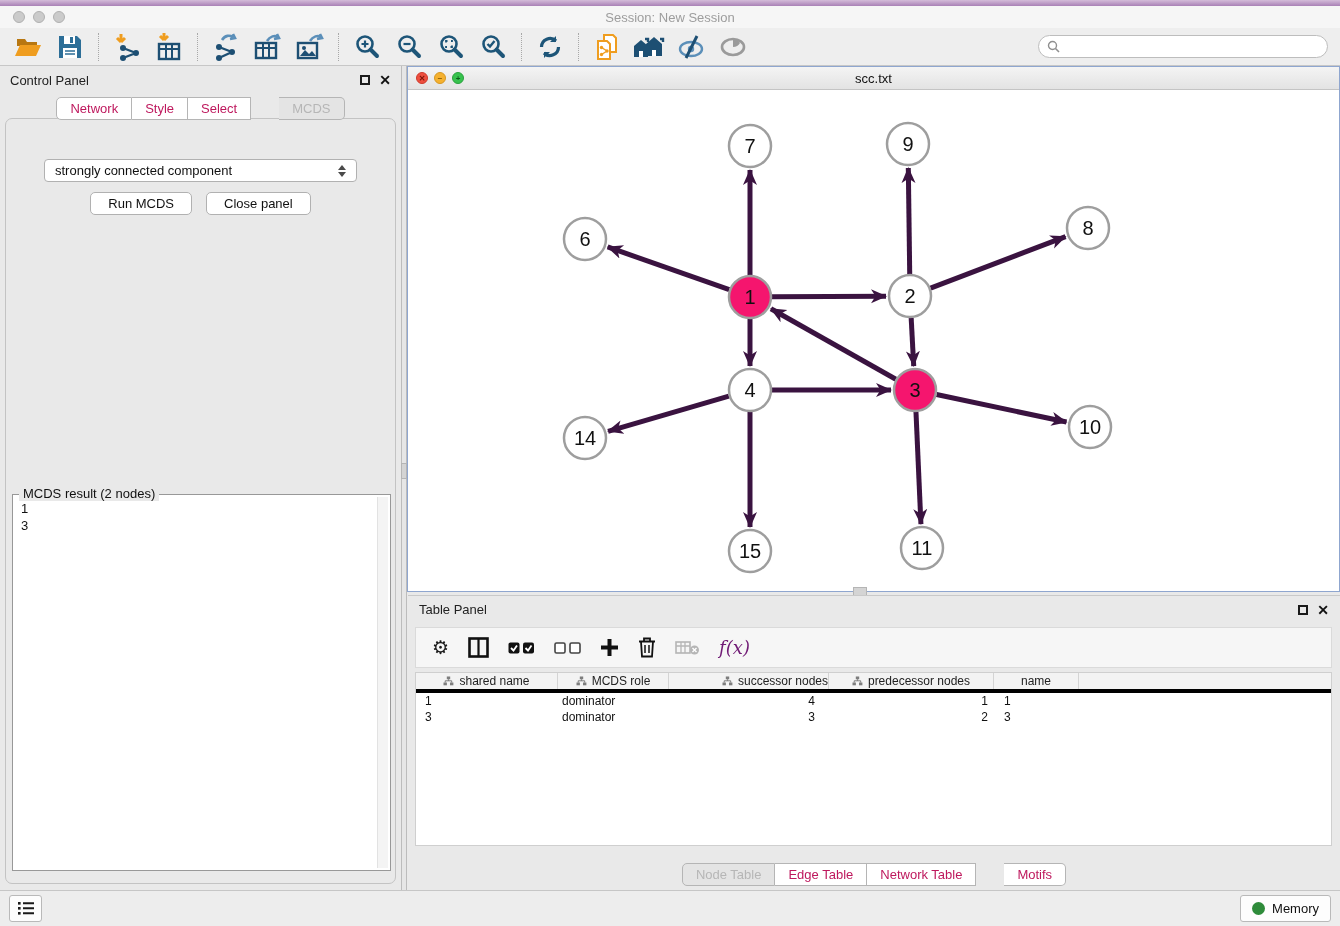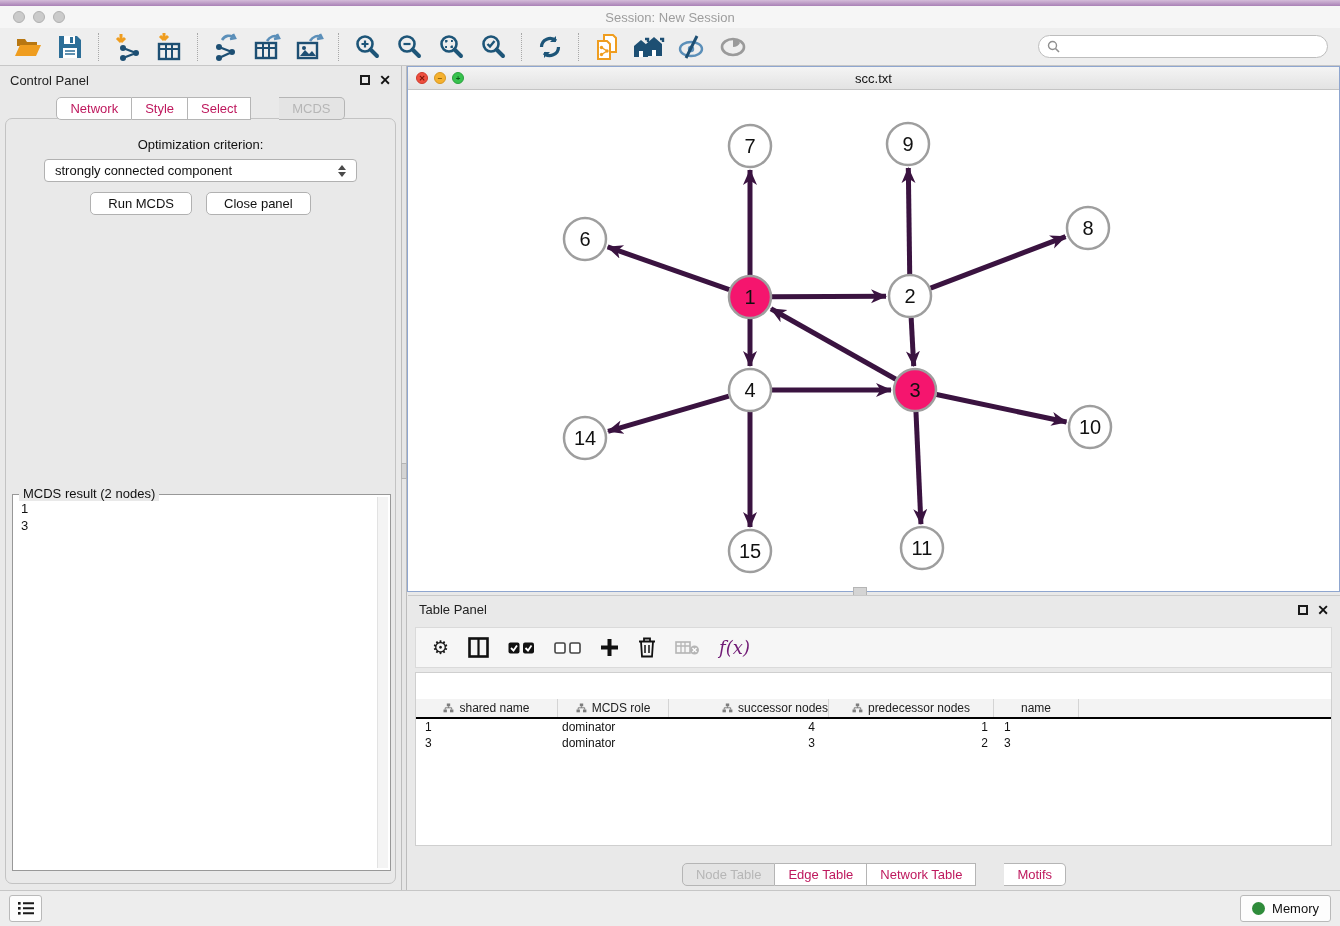--- a/index.html
+++ b/index.html
@@ -69,21 +69,21 @@
   #graph { position:absolute; top:23px; left:0; width:100%; height:501px; }
 
   
   .table-panel { position:absolute; top:529px; left:1px; right:0; bottom:0; background:#e9e9e9; border-top:1px solid #c9c9c9; }
   .tp-header { height:27px; display:flex; align-items:center; padding:0 11px; font-size:13px; color:#222; }
   .tp-toolbar { position:absolute; top:31px; left:7px; right:8px; height:41px; background:#f6f6f6; border:1px solid #dadada; display:flex; align-items:center; gap:19px; padding:0 16px; }
   .tpi { display:flex; align-items:center; justify-content:center; }
   .gear-glyph { font-family:"DejaVu Sans",sans-serif; font-size:19px; color:#1a1a1a; line-height:1; }
   .fx-glyph { font-family:"DejaVu Serif",serif; font-style:italic; font-size:18px; color:#701a75; }
   .tp-table { position:absolute; top:76px; left:7px; right:8px; height:174px; background:#fff; border:1px solid #cfcfcf; font-size:12px; }
-  .thead { display:flex; height:20px; background:#f3f3f3; border-bottom:2px solid #000000;margin-top:26px; }
+  .thead { display:flex; height:20px; background:#f3f3f3; border-bottom:4px solid #000000; }
   .th { display:flex; align-items:center; justify-content:center; gap:5px; border-right:1px solid #d4d4d4; color:#222; overflow:hidden; }
   .c0 { width:142px; } .c1 { width:111px; } .c2 { width:160px;justify-content:flex-end; } .c3 { width:165px; } .c4 { width:85px; }
   .cF { flex:1; border-right:none; }
   .trow { display:flex; height:16px; align-items:center; }
   .tcell { overflow:hidden; white-space:nowrap; }
   .tcell.c0 { padding-left:9px; }
   .tcell.c1 { padding-left:4px; }
   .tcell.c2 { text-align:right; padding-right:14px; }
   .tcell.c3 { text-align:right; padding-right:6px; }
   .tcell.c4 { padding-left:10px; }
@@ -258,21 +258,20 @@
       </span>
     </div>
     <div class="cp-tabs">
       <span class="tab first">Network</span>
       <span class="tab">Style</span>
       <span class="tab">Select</span>
       <span class="tab last selected">MCDS</span>
     </div>
     <div class="cp-box"></div>
 
-    <div class="opt-label">Optimization criterion:</div>
     <div class="dropdown">
       <span>strongly connected component</span>
       <span class="stepper">
           <span class="up"></span>
           <span class="down"></span>
         </span>
     </div>
     <div class="btn-row">
       <button class="cp-btn">Run MCDS</button>
       <button class="cp-btn">Close panel</button>

